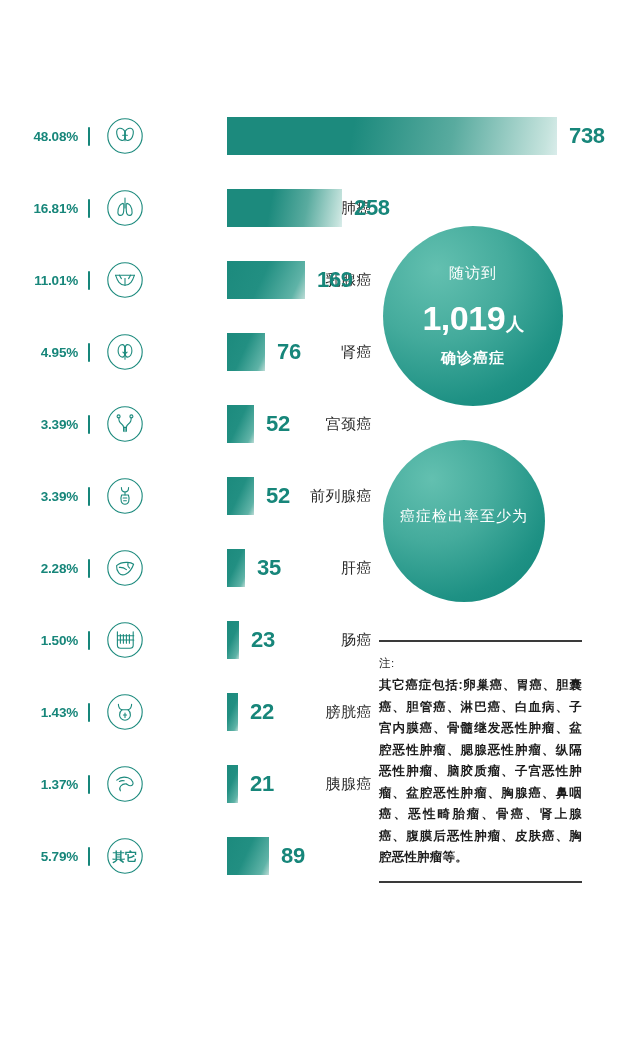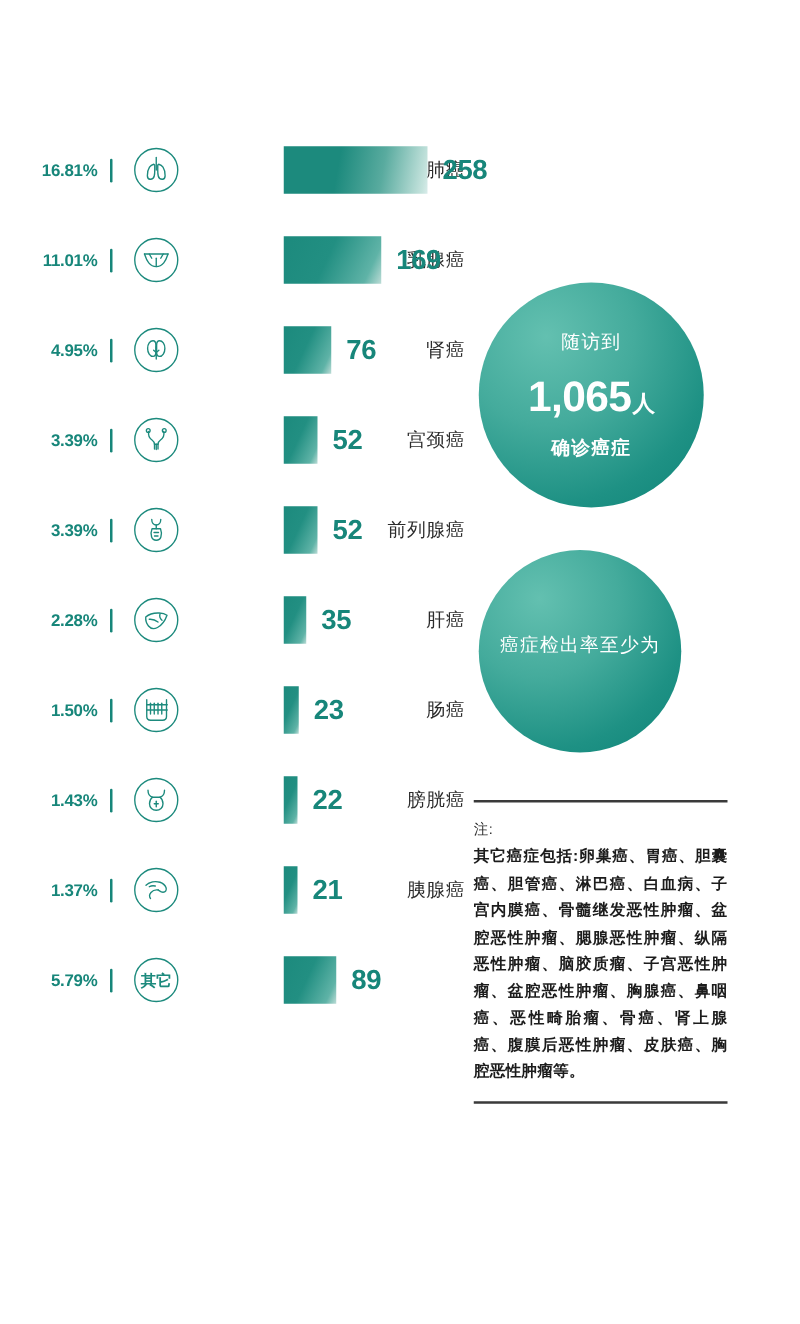--- a/index.html
+++ b/index.html
@@ -90,20 +90,38 @@
   #footnote .note-body {
     font-size:12.5px; font-weight:bold; color:#1c1c1c;
     line-height:1.72; letter-spacing:0.2px; text-align:justify;
   }
 </style>
 </head>
 <body>
 
 <div id="chart-area">
     <div class="bar-row">
+      <div class="pct">48.08%</div>
+      <div class="divider"></div>
+      <div class="icon-wrap">
+        <svg viewBox="0 0 46 46" fill="none" stroke="#1c8a7d" stroke-width="1.1" stroke-linecap="round" stroke-linejoin="round">
+          <circle cx="23" cy="23" r="17.2" stroke-width="1.1"></circle>
+          <path d="M23 18.5c-1.3-2.2-3.6-3.6-5.6-3.2-2.2.5-3 3-2.6 5.6.5 3 2.6 6 5 6.5 2 .4 3.2-1.3 3.2-3.4z"></path>
+          <path d="M23 18.5c1.3-2.2 3.6-3.6 5.6-3.2 2.2.5 3 3 2.6 5.6-.5 3-2.6 6-5 6.5-2 .4-3.2-1.3-3.2-3.4z"></path>
+          <path d="M23 18.6v9.2"></path>
+          <path d="M20.6 22.2h4.8"></path>
+        </svg>
+      </div>
+      <div class="cat-label">甲状腺癌</div>
+      <div class="bar-track">
+        <div class="bar" style="width: 330px;"></div>
+        <div class="bar-value big">738</div>
+      </div>
+    </div>
+    <div class="bar-row">
       <div class="pct">16.81%</div>
       <div class="divider"></div>
       <div class="icon-wrap">
         <svg viewBox="0 0 46 46" fill="none" stroke="#1c8a7d" stroke-width="1.1" stroke-linecap="round" stroke-linejoin="round">
           <circle cx="23" cy="23" r="17.2" stroke-width="1.1"></circle>
           <path d="M23 13v10"></path>
           <path d="M21 18.4c-1.3.3-2.6 1.1-3.4 2.3-1.3 2-1.8 4.6-1.7 7 .1 1.6.8 2.6 2.1 2.7 1.4.1 3-1 3.4-2.6.3-1.3.4-2.8.4-4.4v-4.3z"></path>
           <path d="M25 18.4c1.3.3 2.6 1.1 3.4 2.3 1.3 2 1.8 4.6 1.7 7-.1 1.6-.8 2.6-2.1 2.7-1.4.1-3-1-3.4-2.6-.3-1.3-.4-2.8-.4-4.4v-4.3z"></path>
         </svg>
       </div>
@@ -275,21 +293,21 @@
       <div class="bar-track">
         <div class="bar short" style="width: 42px;"></div>
         <div class="bar-value">89</div>
       </div>
     </div>
   </div>
 
 <div class="bubble" id="bubble-followup">
   <div class="bubble-top">随访到</div>
   <div class="bubble-big">
-    <span>1,065</span>
+    <span>1,019</span>
       <span class="unit">人</span>
   </div>
   <div class="bubble-bottom">确诊癌症</div>
 </div>
 
 <div class="bubble" id="bubble-rate">
   <div class="bubble-top">癌症检出率至少为</div>
 </div>
 
 <div id="footnote">

